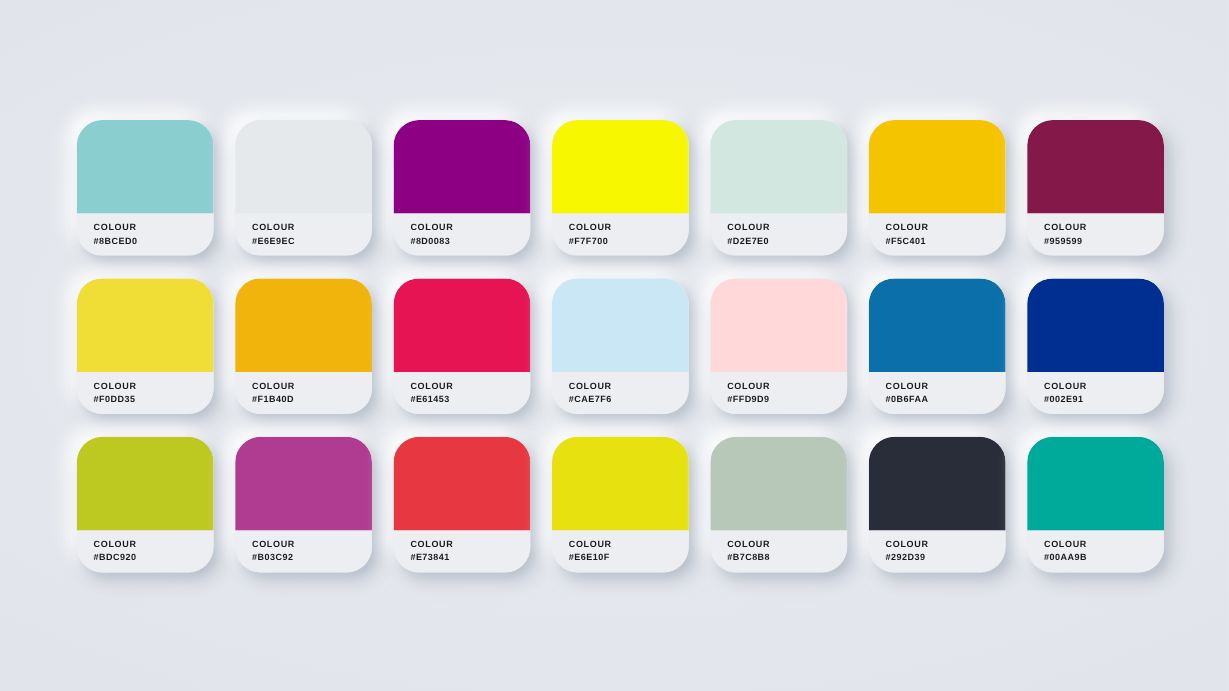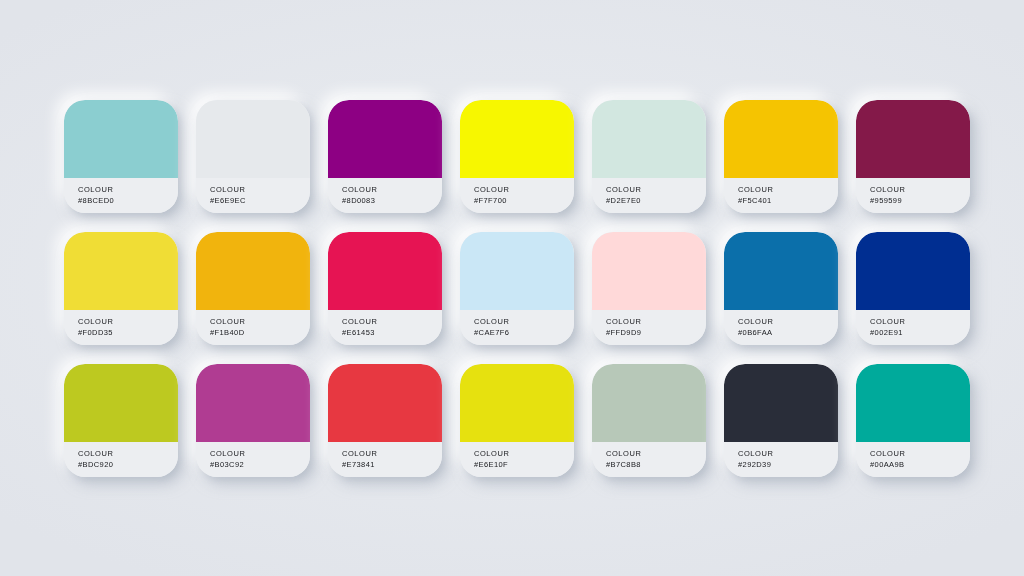--- a/index.html
+++ b/index.html
@@ -73,21 +73,21 @@
     background: #eceef1;
     border-radius: 0 0 21px 21px;
     padding: 7px 0 0 14px;
   }
 
   .swatch-caption,
   .swatch-hex {
     display: block;
     color: #18191d;
     font-family: "Liberation Sans", sans-serif;
-    font-weight: normal;
+    font-weight: bold;
     font-size: 7.5px;
     letter-spacing: 0.55px;
     line-height: 10.5px;
     white-space: nowrap;
   }
 
   .swatch-hex {
     letter-spacing: 0.4px;
   }
 </style>

